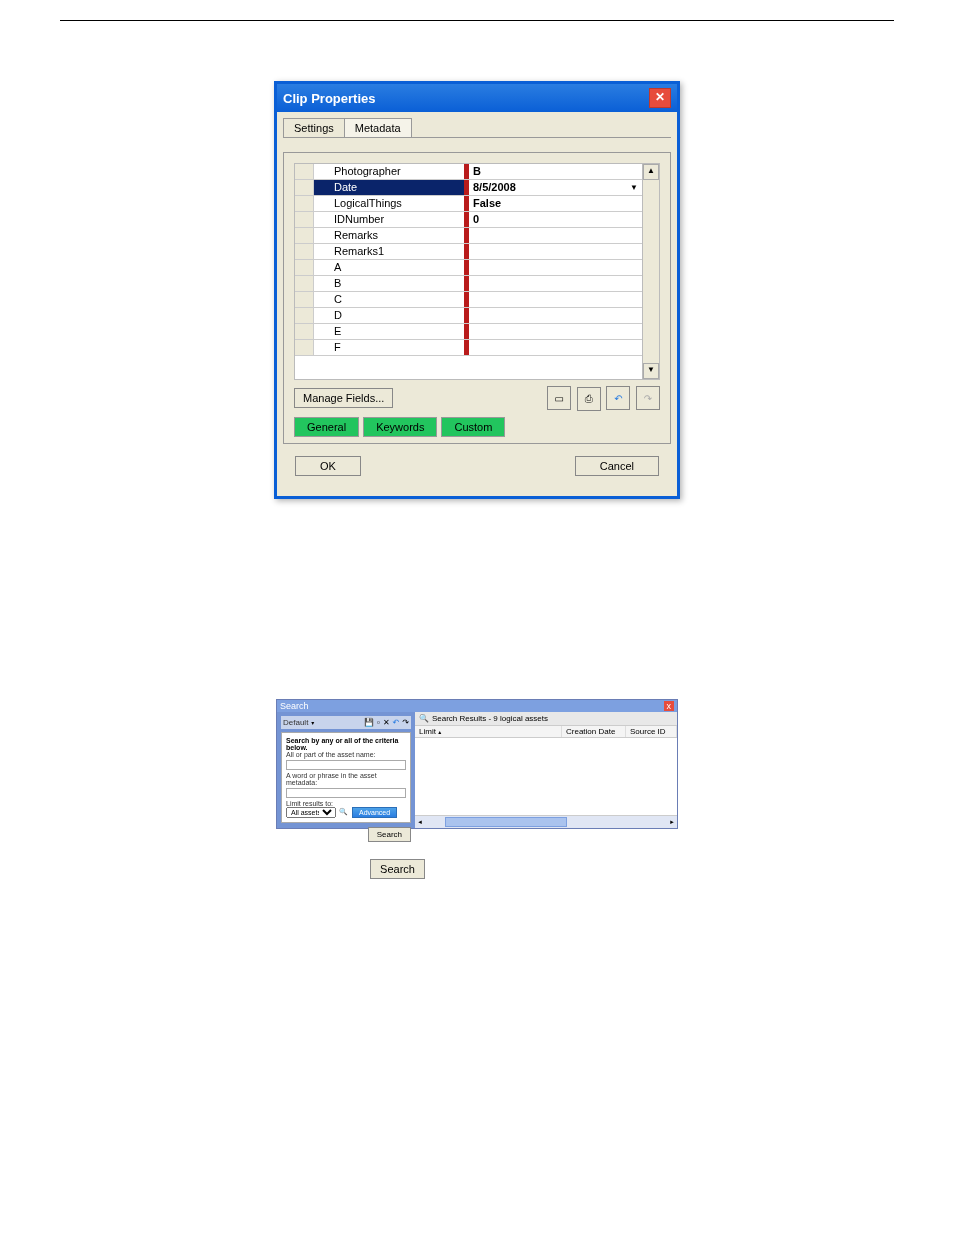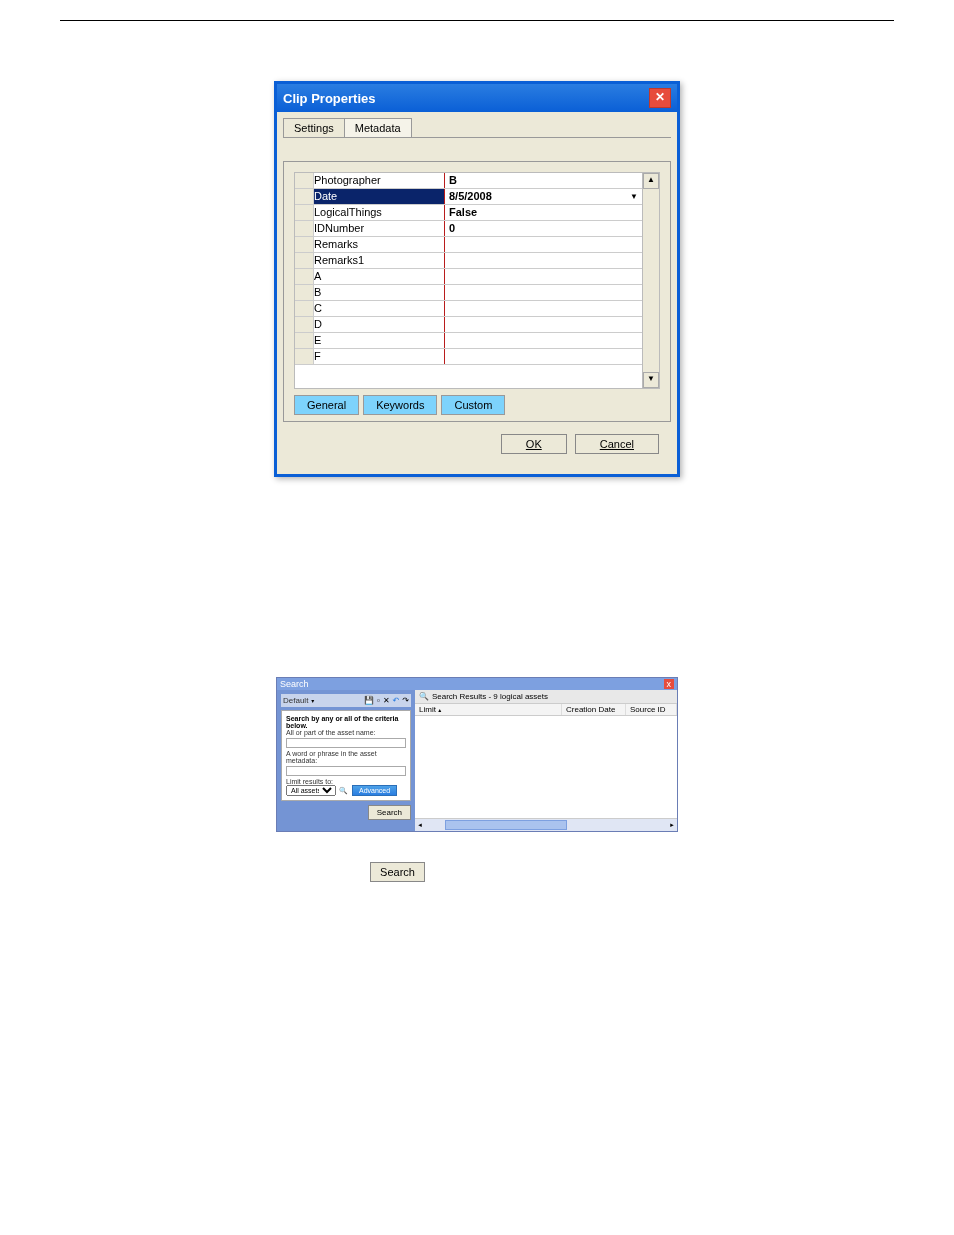--- a/index.html
+++ b/index.html
@@ -42,21 +42,21 @@
     line-height: 16px;
     cursor: pointer;
   }
   .tabs-outer {
     padding: 6px 6px 8px 6px;
     background: #ece9d8;
   }
   .tabrow {
     display: flex;
     border-bottom: 1px solid #999;
-    margin-bottom: 23px;
+    margin-bottom: 14px;
   }
   .tab {
     border: 1px solid #999;
     border-bottom: none;
     background: #ece9d8;
     padding: 3px 10px;
     font-size: 11px;
     margin-right: -1px;
     position: relative;
     cursor: pointer;
@@ -84,22 +84,22 @@
     height: 15px;
     line-height: 15px;
   }
   .gcell-handle {
     width: 18px;
     background: #ece9d8;
     border-right: 1px solid #ccc;
   }
   .gcell-name {
     width: 130px;
-    padding-left: 0;
-    border-right: 1px solid #b91c1c;
+    padding-left: 20px;
+    border-right: 5px solid #b91c1c;
     overflow: hidden;
     white-space: nowrap;
   }
   .gcell-value {
     flex: 1;
     padding-left: 4px;
     font-weight: bold;
     display: flex;
     align-items: center;
   }
@@ -147,32 +147,31 @@
     justify-content: center;
     cursor: pointer;
     font-size: 10px;
   }
   .subtabs {
     display: flex;
     margin-top: 6px;
   }
   .subtab {
     border: 1px solid #999;
-    background: #7dd3fc;
+    background: #22c55e;
     padding: 3px 12px;
     font-size: 11px;
     margin-right: 4px;
     cursor: pointer;
   }
   .okrow {
     display: flex;
-    justify-content: flex-end;
+    justify-content: space-between;
     padding: 12px;
     gap: 8px;
-    text-decoration: underline;
   }
   .xpbtn.wide { padding: 3px 24px; }
   .dropdown-arr {
     margin-left: auto;
     margin-right: 4px;
     font-size: 8px;
   }
 
   
   .searchwin {
@@ -184,21 +183,21 @@
   .searchwin .titlebar2 {
     background: #7da0e0;
     color: #fff;
     font-size: 9px;
     padding: 1px 3px;
     display: flex;
     justify-content: space-between;
   }
   .searchwin .body {
     display: flex;
-    height: 141px;
+    height: 116px;
   }
   .leftpane {
     width: 130px;
     background: #7494d4;
     padding: 4px;
     color: #000;
   }
   .leftpane .toolbar {
     background: #c8d4ec;
     display: flex;
@@ -374,20 +373,29 @@
             <div class="grid-row">
               <div class="gcell-handle"></div>
               <div class="gcell-name">F</div>
               <div class="gcell-value"></div>
             </div>
           </div>
         <div class="vscroll">
           <div class="scroll-arrow">▲</div>
           <div class="scroll-track"></div>
           <div class="scroll-arrow">▼</div>
+        </div>
+      </div>
+      <div class="btnrow">
+        <button class="xpbtn">Manage Fields...</button>
+        <div>
+          <span class="iconbtn">▭</span>
+          <span class="iconbtn">⎙</span>
+          <span class="iconbtn" style="color:#2a7de1;">↶</span>
+          <span class="iconbtn" style="color:#aaa;">↷</span>
         </div>
       </div>
       <div class="subtabs">
         <div class="subtab">General</div>
         <div class="subtab">Keywords</div>
         <div class="subtab">Custom</div>
       </div>
     </div>
     <div class="okrow">
       <button class="xpbtn wide">OK</button>

